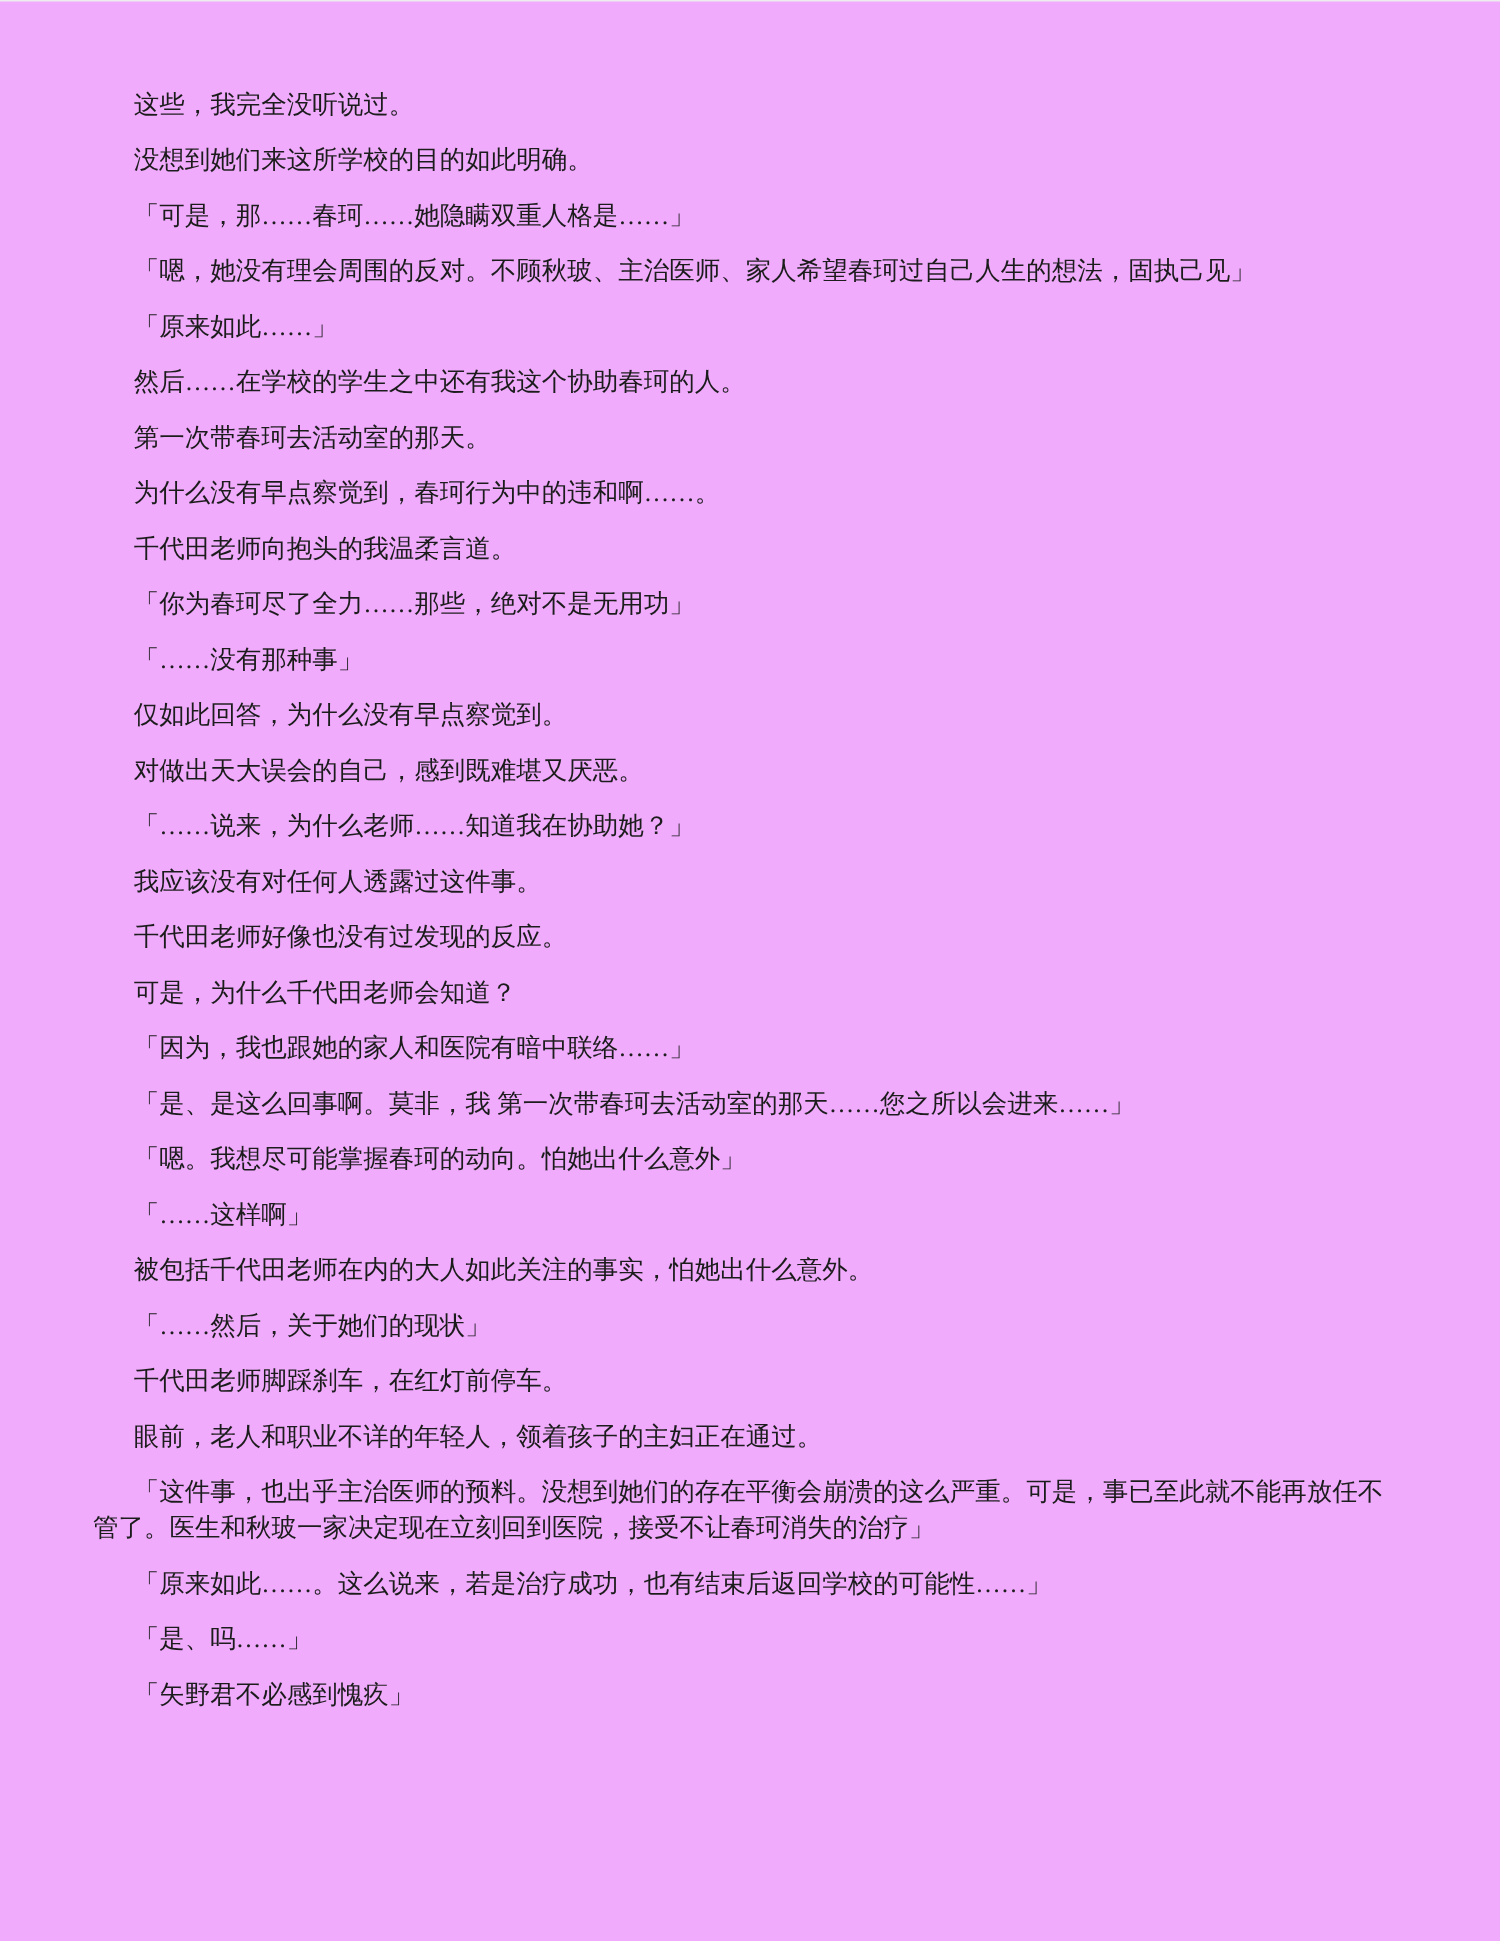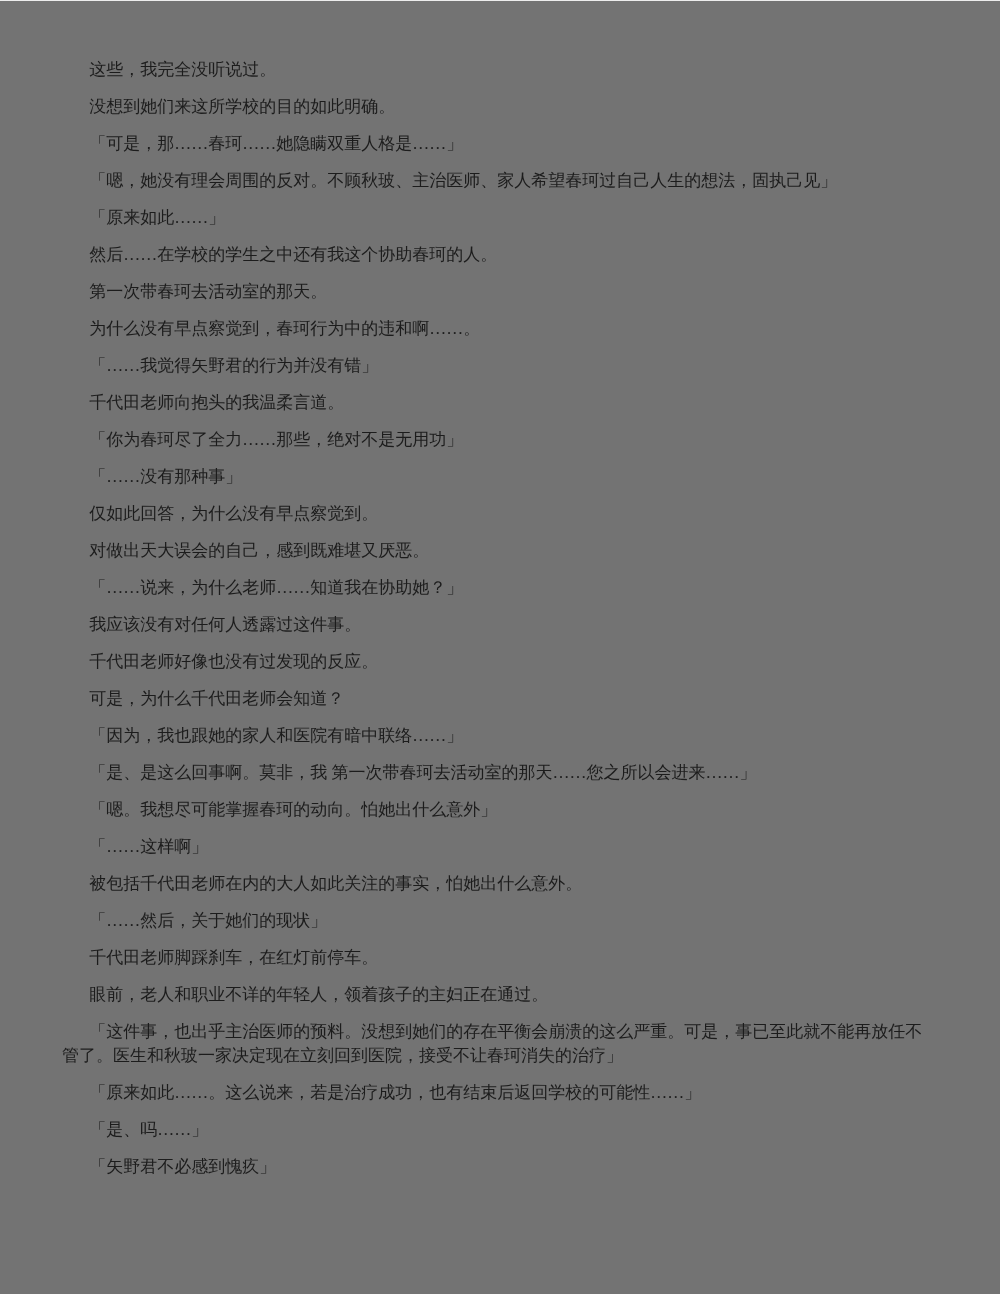--- a/index.html
+++ b/index.html
@@ -25,31 +25,30 @@
   .page p {
     margin: 0 0 13px 0;
     text-indent: 1.6em;
     text-align: left;
     word-break: break-all;
   }
 </style>
 </head>
 <body>
 
-<div class="page" style="background: #737373; color: rgb(28, 28, 28);">
+<div class="page" style="background: #f0abfc; color: rgb(28, 28, 28);">
   <div id="text-content">
       <p>这些，我完全没听说过。</p>
       <p>没想到她们来这所学校的目的如此明确。</p>
       <p>「可是，那……春珂……她隐瞒双重人格是……」</p>
       <p>「嗯，她没有理会周围的反对。不顾秋玻、主治医师、家人希望春珂过自己人生的想法，固执己见」</p>
       <p>「原来如此……」</p>
       <p>然后……在学校的学生之中还有我这个协助春珂的人。</p>
       <p>第一次带春珂去活动室的那天。</p>
       <p>为什么没有早点察觉到，春珂行为中的违和啊……。</p>
-      <p>「……我觉得矢野君的行为并没有错」</p>
       <p>千代田老师向抱头的我温柔言道。</p>
       <p>「你为春珂尽了全力……那些，绝对不是无用功」</p>
       <p>「……没有那种事」</p>
       <p>仅如此回答，为什么没有早点察觉到。</p>
       <p>对做出天大误会的自己，感到既难堪又厌恶。</p>
       <p>「……说来，为什么老师……知道我在协助她？」</p>
       <p>我应该没有对任何人透露过这件事。</p>
       <p>千代田老师好像也没有过发现的反应。</p>
       <p>可是，为什么千代田老师会知道？</p>
       <p>「因为，我也跟她的家人和医院有暗中联络……」</p>

